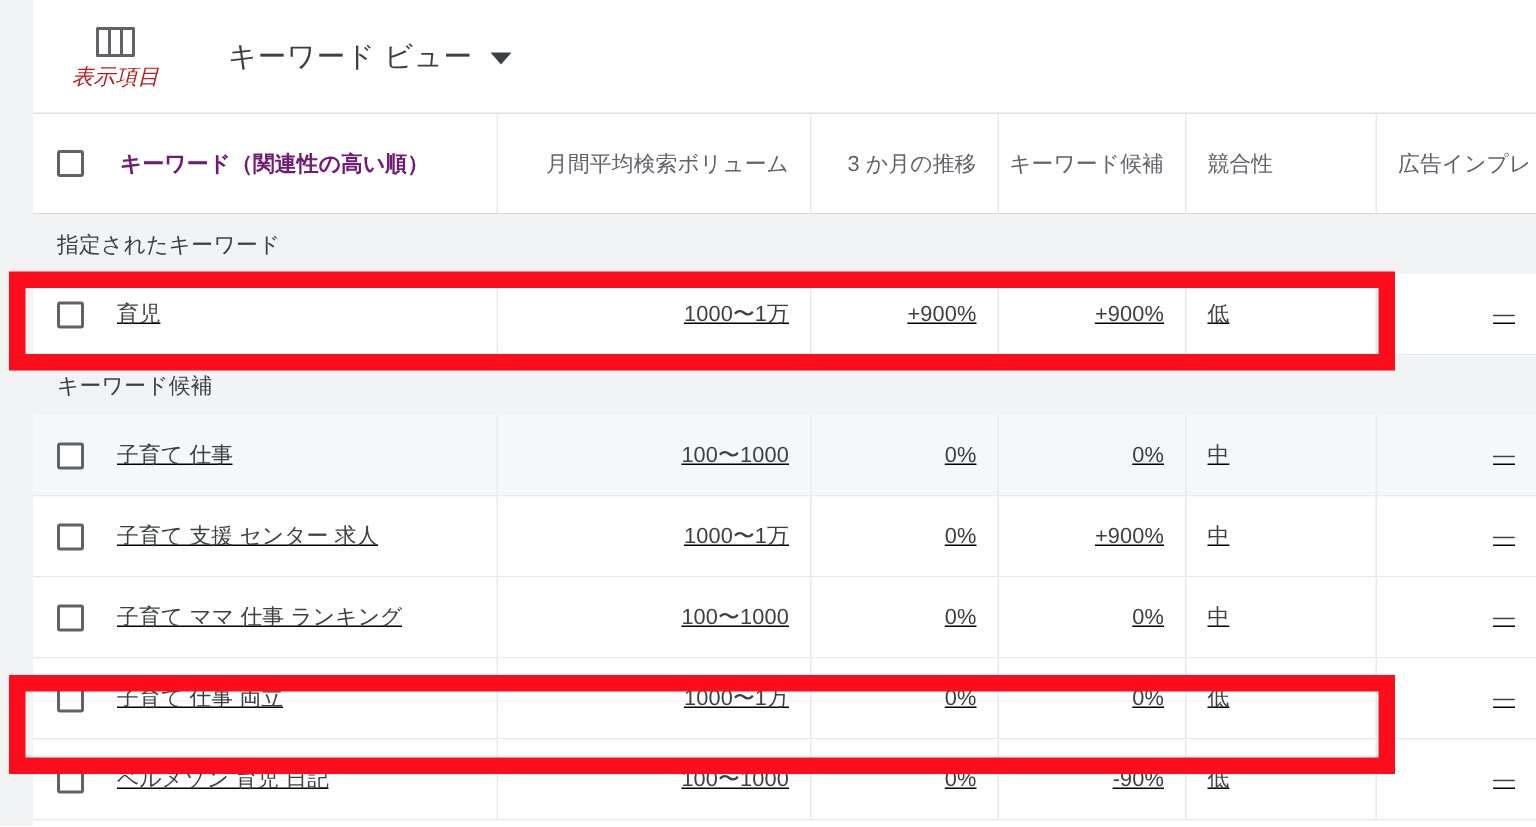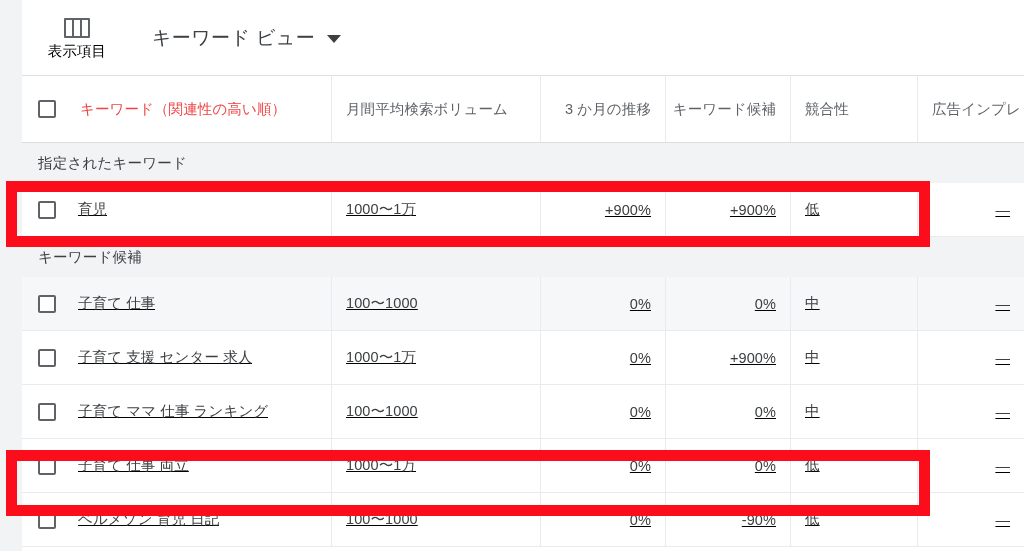--- a/index.html
+++ b/index.html
@@ -52,23 +52,24 @@
     overflow: hidden;
   }
   .columns-icon i {
     flex: 1;
     border-right: 2.5px solid #5f6368;
     display: block;
   }
   .columns-icon i:last-child { border-right: none; }
   .columns-btn .lbl {
     font-size: 14.5px;
-    color: #000000;
+    color: #b91c1c;
     letter-spacing: 0.1px;
     white-space: nowrap;
+    font-style: italic;
   }
   .view-select {
     display: flex;
     align-items: center;
     gap: 12px;
     margin-left: 20px;
     cursor: pointer;
   }
   .view-select .lbl {
     font-size: 19px;
@@ -129,32 +130,32 @@
     display: flex;
     align-items: center;
     padding: 0 14px;
     font-size: 14.5px;
     color: #3c4043;
     letter-spacing: 0.1px;
     white-space: nowrap;
     overflow: hidden;
   }
   .c-key  { width: 309px; padding-left: 16px; }
-  .c-vol  { width: 209px; }
+  .c-vol  { width: 209px; justify-content: flex-end; }
   .c-m3   { width: 125px; justify-content: flex-end; }
   .c-yoy  { width: 125px; justify-content: flex-end; }
   .c-comp { width: 127px; justify-content: flex-start; }
   .c-imp  { width: 107px; justify-content: flex-end; }
 
   .hdr-row .cell {
     color: #5f6368;
     font-size: 14.5px;
     align-items: center;
   }
-  .hdr-row .c-key { color: #ef4444; font-weight: normal; }
+  .hdr-row .c-key { color: #701a75; font-weight: bold; }
   .hdr-row .c-imp { justify-content: flex-start; overflow: visible; }
 
   
   .hdr-row .cell + .cell { border-left: 1px solid #e8eaed; }
   .data-row .cell + .cell { border-left: 1px solid #e8eaed; }
 
   
   .cb {
     width: 18px; height: 18px;
     border: 2px solid #5f6368;

